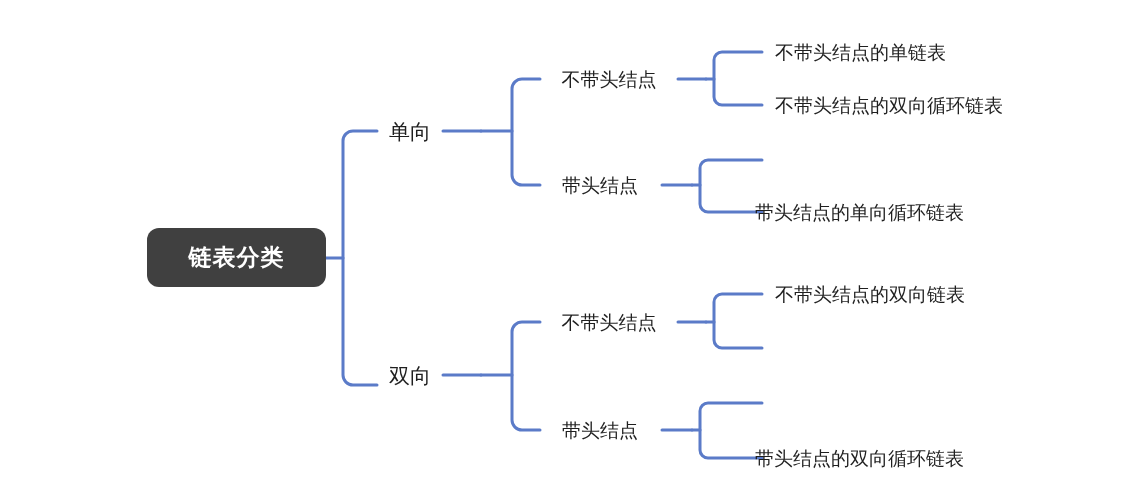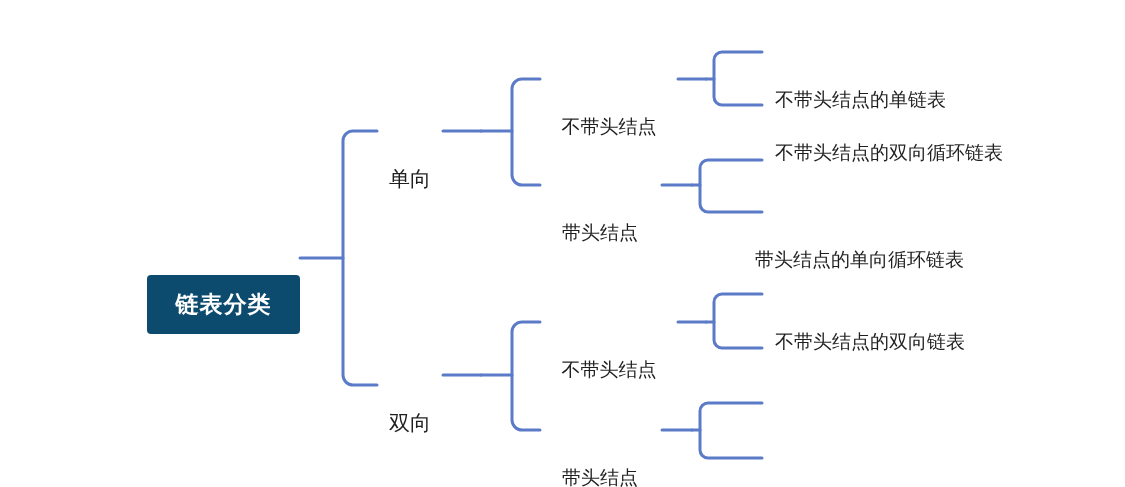--- a/index.html
+++ b/index.html
@@ -26,30 +26,29 @@
     left: 0;
     top: 0;
     width: 1125px;
     height: 487px;
     pointer-events: none;
   }
   .node {
     position: absolute;
     white-space: nowrap;
     line-height: 1;
-    margin-top: 47px;
   }
   
   .root-node {
     left: 147px;
     top: 228px;
-    width: 153px;
+    width: 179px;
     height: 59px;
-    background: #0c4a6e;
-    border-radius: 4px;
+    background: #404040;
+    border-radius: 12px;
     display: flex;
     align-items: center;
     justify-content: center;
     box-sizing: border-box;
   }
   .root-label {
     color: #ffffff;
     font-size: 23px;
     font-weight: bold;
     letter-spacing: 1px;
@@ -124,14 +123,15 @@
 
   <div class="node lvl3-label" style="left:609px; top:79px;">不带头结点</div>
   <div class="node lvl3-label" style="left:600px; top:185px;">带头结点</div>
   <div class="node lvl3-label" style="left:609px; top:322px;">不带头结点</div>
   <div class="node lvl3-label" style="left:600px; top:430px;">带头结点</div>
 
   <div class="node leaf-label" style="left:775px; top:52px;">不带头结点的单链表</div>
   <div class="node leaf-label" style="left:775px; top:105px;">不带头结点的双向循环链表</div>
   <div class="node leaf-label" style="left:755px; top:212px;">带头结点的单向循环链表</div>
   <div class="node leaf-label" style="left:775px; top:294px;">不带头结点的双向链表</div>
+  <div class="node leaf-label" style="left:755px; top:458px;">带头结点的双向循环链表</div>
 
 </div>
 
 </body></html>

